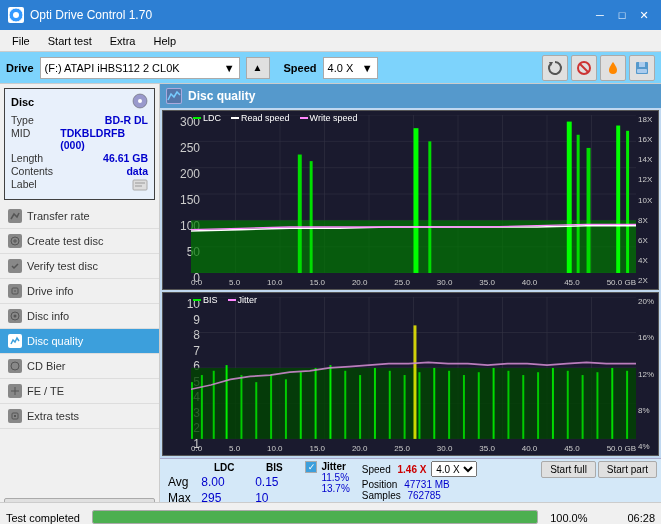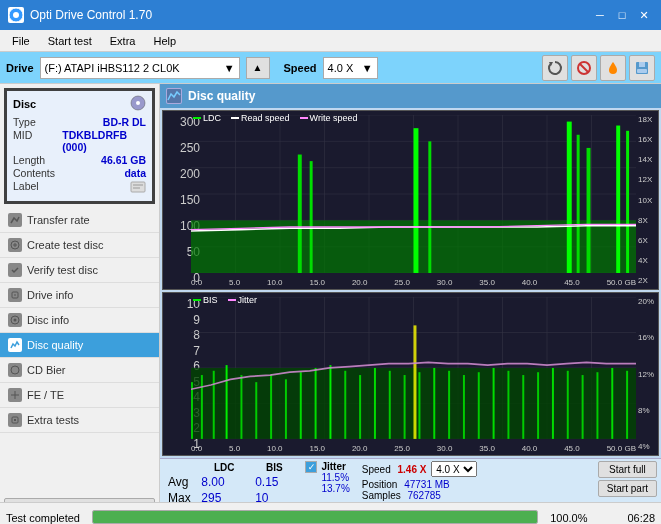--- a/index.html
+++ b/index.html
@@ -93,21 +93,21 @@
       width: 160px;
       background: #f0f0f0;
       border-right: 1px solid #ccc;
       display: flex;
       flex-direction: column;
     }
 
     
     .disc-info-panel {
       background: #e8f0fb;
-      border: 3px solid #404040;
+      border: 1px solid #404040;
       margin: 4px;
       padding: 4px 6px;
       font-size: 10.5px;
     }
     .disc-info-header {
       display: flex; align-items: center; justify-content: space-between;
       font-weight: bold; margin-bottom: 3px; font-size: 11px;
     }
     .disc-info-row { display: flex; justify-content: space-between; margin-bottom: 1px; }
     .disc-info-key { color: #333; }
@@ -249,21 +249,21 @@
     .jitter-section { margin-left: 8px; display: flex; align-items: flex-start; gap: 4px; }
     .jitter-check {
       width: 12px; height: 12px;
       border: 1px solid #aaa;
       background: #3c9fdc;
       display: inline-flex; align-items: center; justify-content: center;
       color: white; font-size: 9px;
     }
     .speed-info { margin-left: 12px; font-size: 10px; }
     .speed-val { color: #cc0000; font-weight: bold; }
-    .right-buttons { margin-left: auto; display: flex; flex-direction: column; gap: 2px; }
+    .right-buttons { margin-left: auto; display: flex; flex-direction: row; gap: 2px; }
     .action-btn {
       padding: 2px 8px;
       background: #e0e0e0;
       border: 1px solid #aaa;
       font-size: 10px;
       cursor: pointer;
       white-space: nowrap;
       border-radius: 2px;
       text-align: center;
     }

